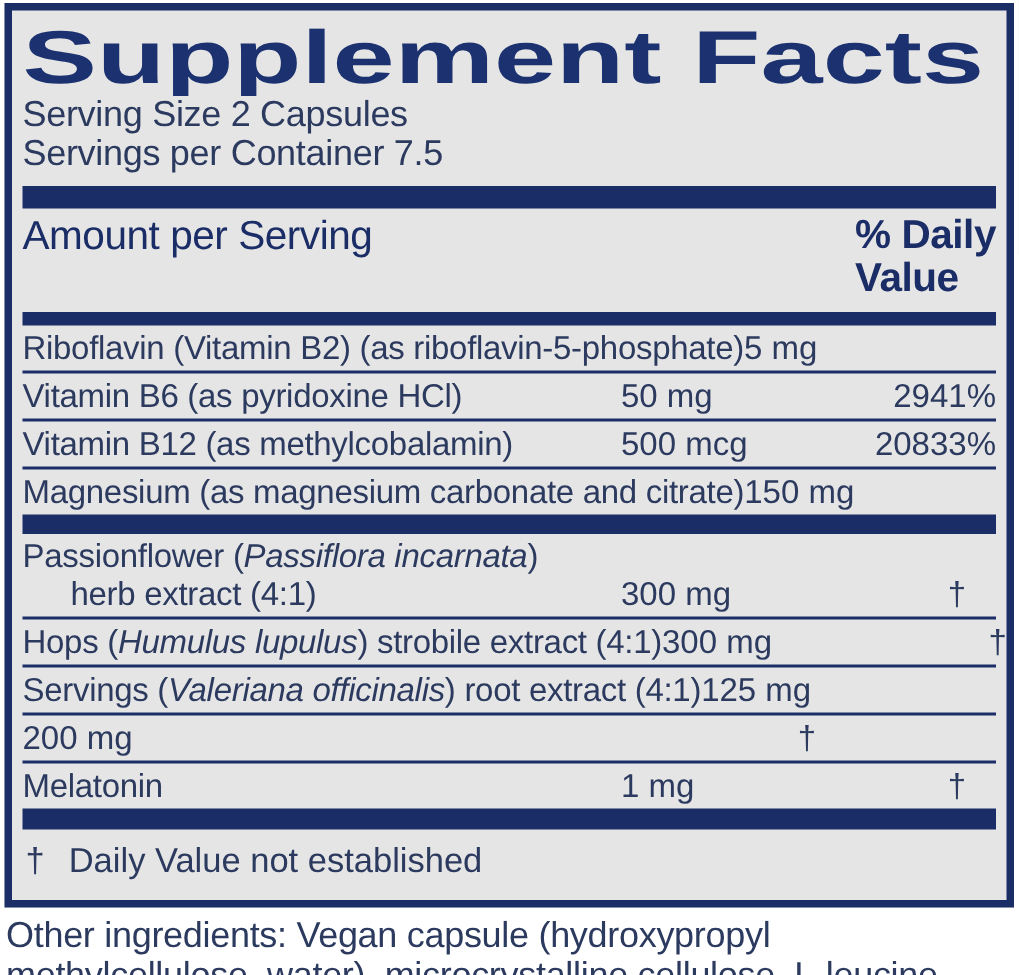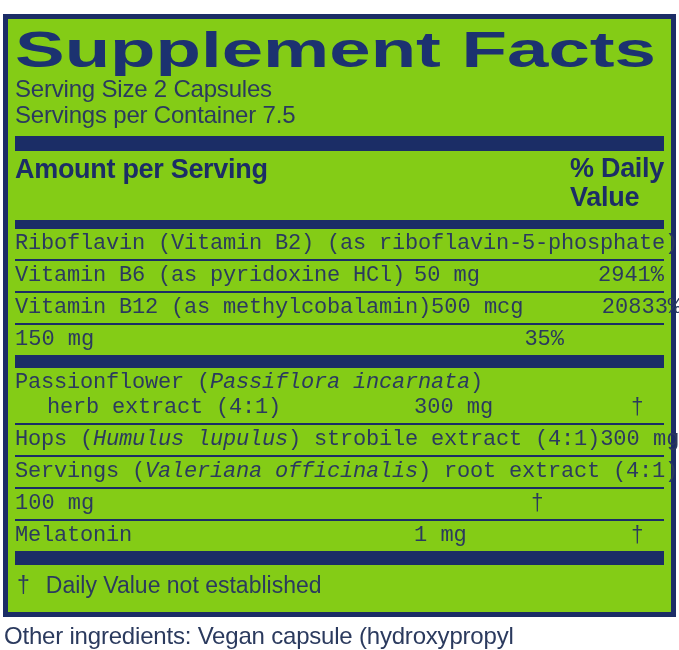--- a/index.html
+++ b/index.html
@@ -9,24 +9,24 @@
   }
   *{margin:0;padding:0;box-sizing:border-box;}
   html,body{background:#ffffff;}
   body{
     width:679px;height:650px;overflow:hidden;
     font-family:"Liberation Sans",sans-serif;
     color:var(--body_text);
   }
   .canvas{width:679px;height:650px;background:#fff;}
   .label-box{
-    margin:14px 3px 0 3px;
+    margin:2px 3px 0 3px;
     border:5px solid var(--navy);
     padding:0 7px 6px 7px;
-    background:#84cc16;
+    background:#e5e5e5;
   }
   .title-wrap{margin-top:3px;line-height:0;}
   .title-wrap svg text{
     fill:var(--title_navy);
     font-family:"Liberation Sans",sans-serif;
     font-weight:bold;
   }
   .serving-line{
     font-size:24px;line-height:26px;letter-spacing:-0.2px;
     color:var(--body_text);
@@ -34,33 +34,32 @@
   .bar{background:var(--navy);width:100%;}
   .bar-thick{height:15px;margin-top:8px;}
   .bar-medium{height:9px;}
   .bar-divider{height:13px;}
   .bar-footer{height:14px;}
   .col-header{
     display:flex;justify-content:space-between;align-items:flex-start;
     margin:3px 0 8px 0;
   }
   .amount-header{
-    font-size:27px;font-weight:bold;letter-spacing:-0.3px;
+    font-size:27px;font-weight:normal;letter-spacing:-0.3px;
     color:var(--navy);line-height:30px;
   }
   .dv-header{
     text-align:left;font-size:27px;font-weight:bold;letter-spacing:-0.3px;
     color:var(--navy);line-height:29px;
   }
   .frow{padding:2px 0 3px 0;}
   .frow + .frow{border-top:2px solid var(--navy);}
   .fline{
     display:grid;grid-template-columns:1fr 150px 100px;
     align-items:end;
-    font-family:Liberation Mono, monospace;
   }
   .fname{
     font-size:22px;line-height:25px;letter-spacing:-0.2px;
     white-space:nowrap;
   }
   .fname.indent{padding-left:32px;}
   .famount{
     font-size:22px;line-height:25px;text-align:left;white-space:nowrap;
   }
   .fdv{
@@ -124,20 +123,21 @@
           </div>
           <div class="frow">
             <div class="fline">
               <div class="fname"><span>Vitamin B12 (as methylcobalamin)</span></div>
               <div class="famount">500 mcg</div>
               <div class="fdv">20833%</div>
             </div>
           </div>
           <div class="frow">
             <div class="fline">
+              <div class="fname"><span>Magnesium (as magnesium carbonate and citrate)</span></div>
               <div class="famount">150 mg</div>
               <div class="fdv">35%</div>
             </div>
           </div>
         </div>
         <div class="bar bar-divider"></div>
         <div>
           <div class="frow">
             <div class="fline">
               <div class="fname" style="grid-column: 1 / -1;"><span>Passionflower (</span><span class="it">Passiflora incarnata</span><span>)</span></div>
@@ -157,21 +157,21 @@
           </div>
           <div class="frow">
             <div class="fline">
               <div class="fname"><span>Servings (</span><span class="it">Valeriana officinalis</span><span>) root extract (4:1)</span></div>
               <div class="famount">125 mg</div>
               <div class="fdv dagger">†</div>
             </div>
           </div>
           <div class="frow">
             <div class="fline">
-              <div class="famount">100 mg</div>
+              <div class="famount">200 mg</div>
               <div class="fdv dagger">†</div>
             </div>
           </div>
           <div class="frow">
             <div class="fline">
               <div class="fname"><span>Melatonin</span></div>
               <div class="famount">1 mg</div>
               <div class="fdv dagger">†</div>
             </div>
           </div>

